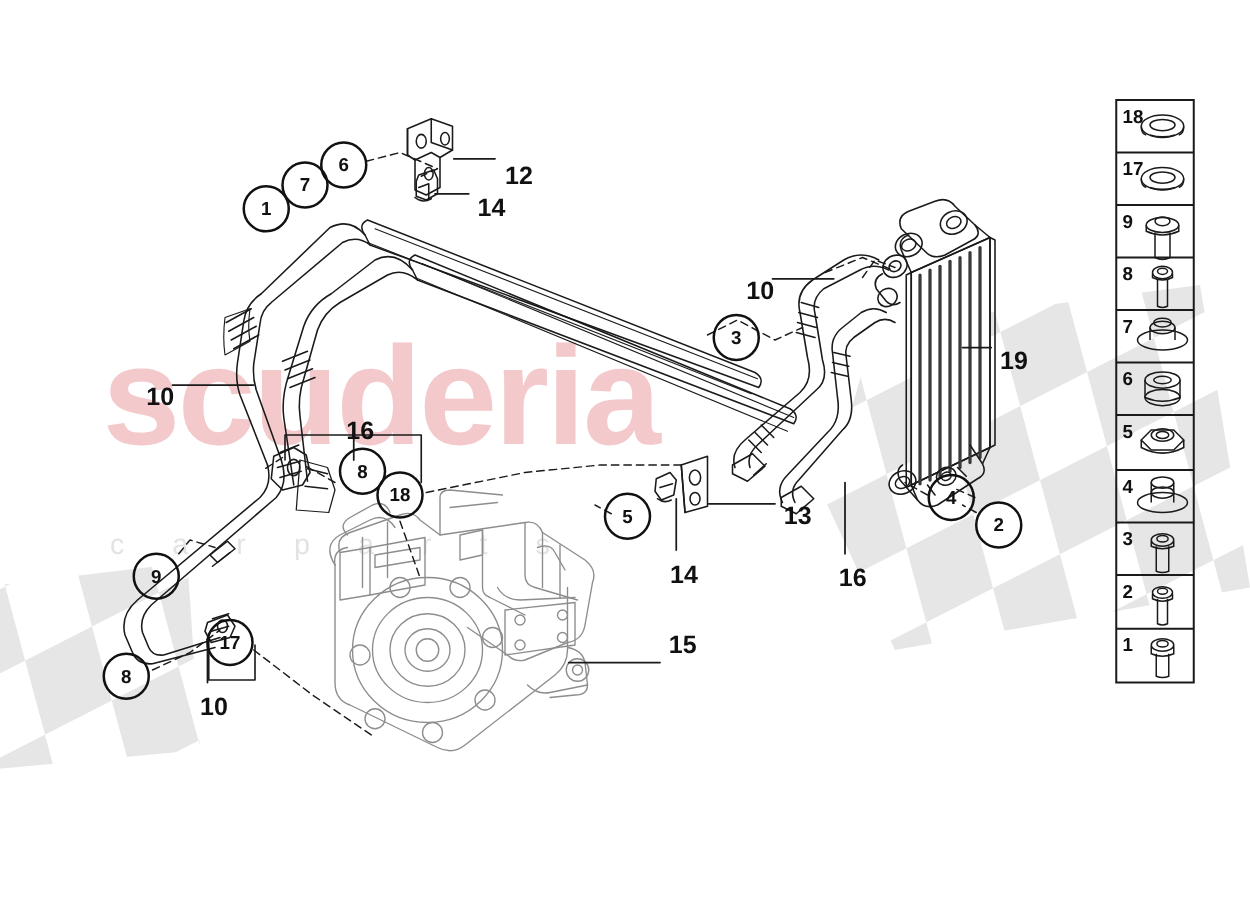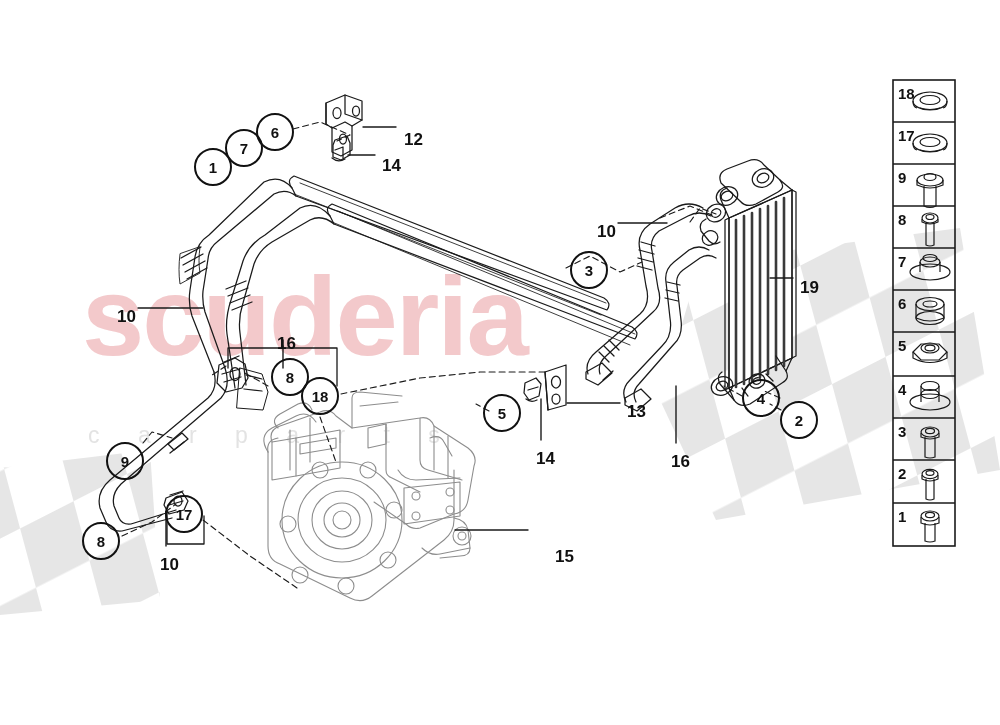--- a/index.html
+++ b/index.html
@@ -1,20 +1,20 @@
 <!DOCTYPE html>
 <html><head>
 <meta charset="utf-8">
 <style>
   html,body{margin:0;padding:0;background:#ffffff;}
   body{width:1000px;height:725px;position:relative;overflow:hidden;
        font-family:"Liberation Sans", sans-serif;}
   #stage{position:absolute;inset:0;width:1000px;height:725px;}
   svg{position:absolute;top:0;left:0;}
-  .lbl{position:absolute;font-weight:bold;font-size:17px;color:#111;
+  .lbl{position:absolute;font-weight:bold;font-size:20px;color:#111;
        font-family:"Liberation Sans", sans-serif;line-height:1;}
   .callout{position:absolute;width:38px;height:38px;border-radius:50%;
            border:2.2px solid #111;background:transparent;
            display:flex;align-items:center;justify-content:center;
            font-weight:bold;font-size:15px;color:#111;box-sizing:border-box;}
   .legend-num{position:absolute;font-weight:bold;font-size:15px;color:#111;}
 </style>
 </head>
 <body>
 
@@ -356,21 +356,21 @@
   <div id="label-layer">
       <div class="lbl" style="left: 404px; top: 131px;">12</div>
       <div class="lbl" style="left: 382px; top: 157px;">14</div>
       <div class="lbl" style="left: 117px; top: 308px;">10</div>
       <div class="lbl" style="left: 597px; top: 223px;">10</div>
       <div class="lbl" style="left: 277px; top: 335px;">16</div>
       <div class="lbl" style="left: 800px; top: 279px;">19</div>
       <div class="lbl" style="left: 627px; top: 403px; text-align: center;">13</div>
       <div class="lbl" style="left: 536px; top: 450px;">14</div>
       <div class="lbl" style="left: 671px; top: 453px;">16</div>
-      <div class="lbl" style="left: 535px; top: 548px; margin-left: 20px;">15</div>
+      <div class="lbl" style="left: 535px; top: 506px;">15</div>
       <div class="lbl" style="left: 160px; top: 556px;">10</div>
     </div>
   <div id="legendnum-layer">
       <div class="legend-num" style="left: 898px; top: 85px;">18</div>
       <div class="legend-num" style="left: 898px; top: 127px;">17</div>
       <div class="legend-num" style="left: 898px; top: 169px;">9</div>
       <div class="legend-num" style="left: 898px; top: 211px;">8</div>
       <div class="legend-num" style="left: 898px; top: 253px;">7</div>
       <div class="legend-num" style="left: 898px; top: 295px;">6</div>
       <div class="legend-num" style="left: 898px; top: 337px;">5</div>

